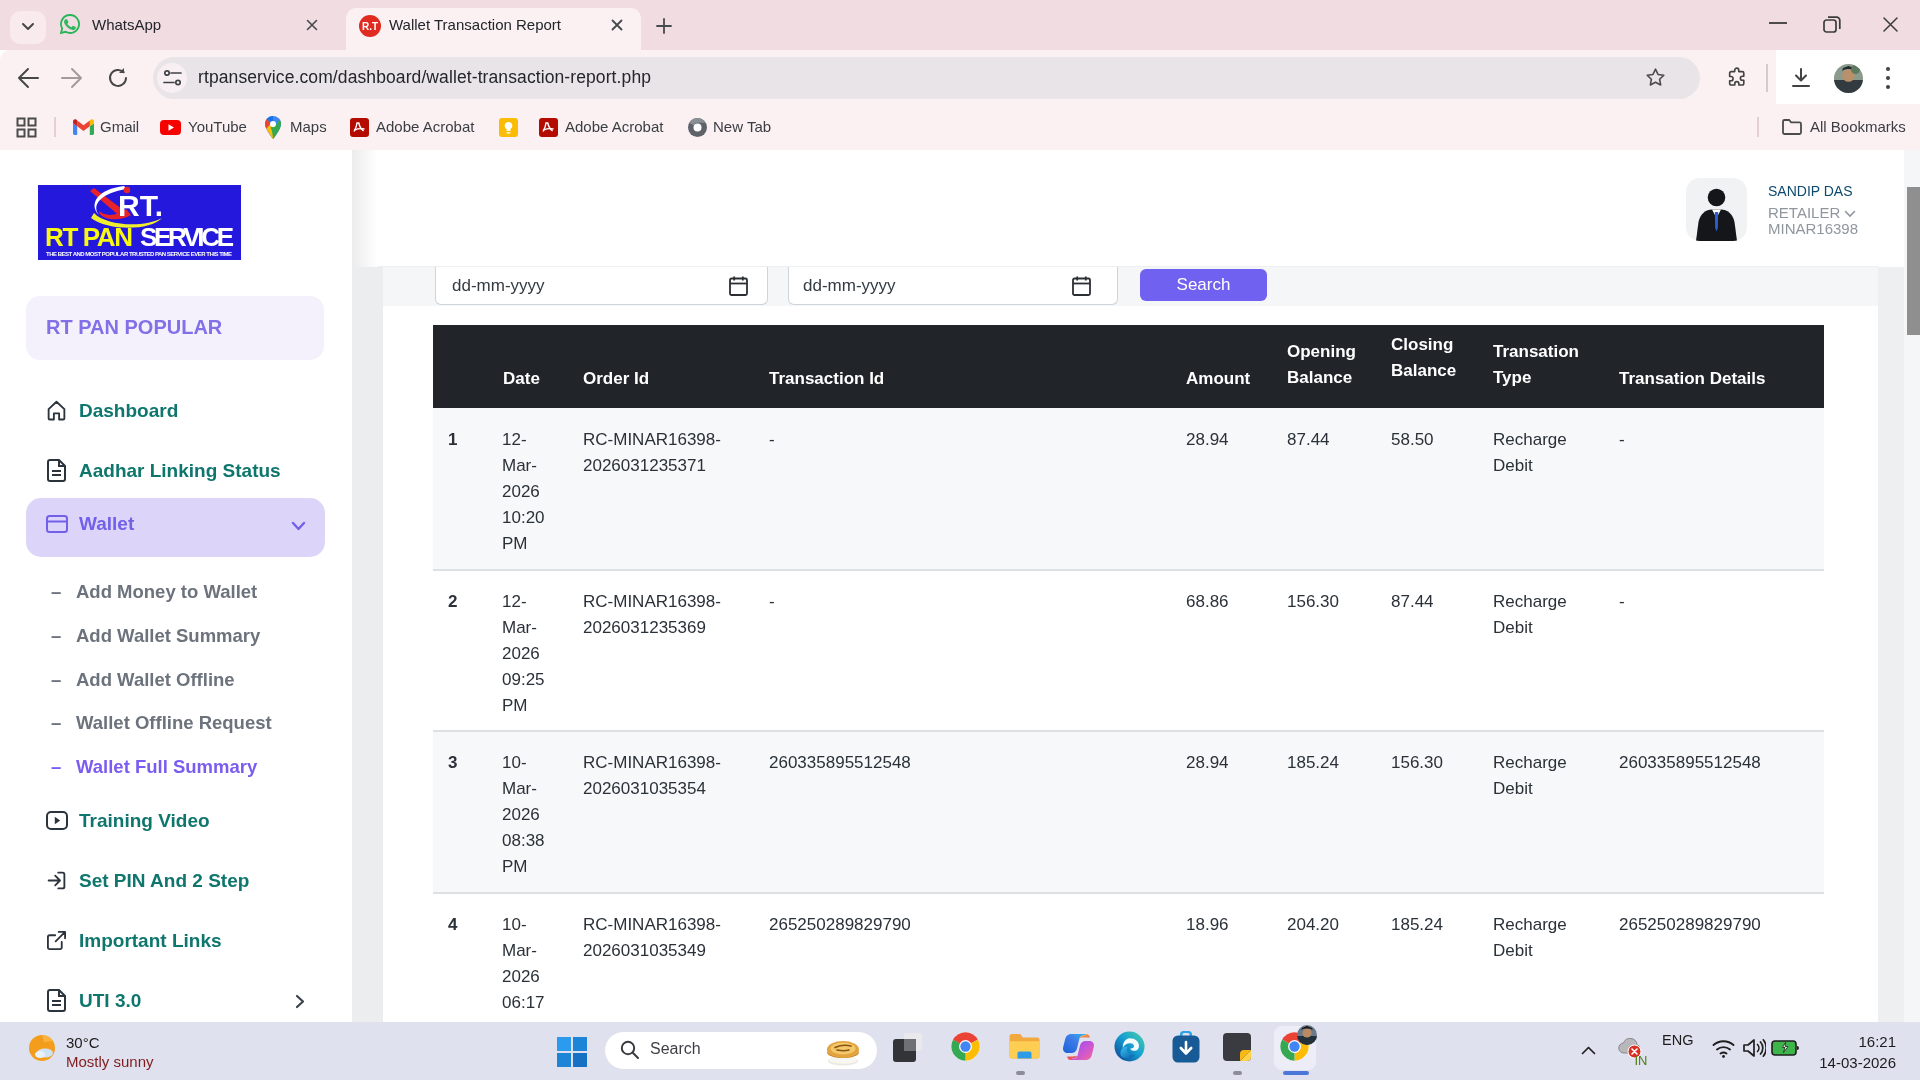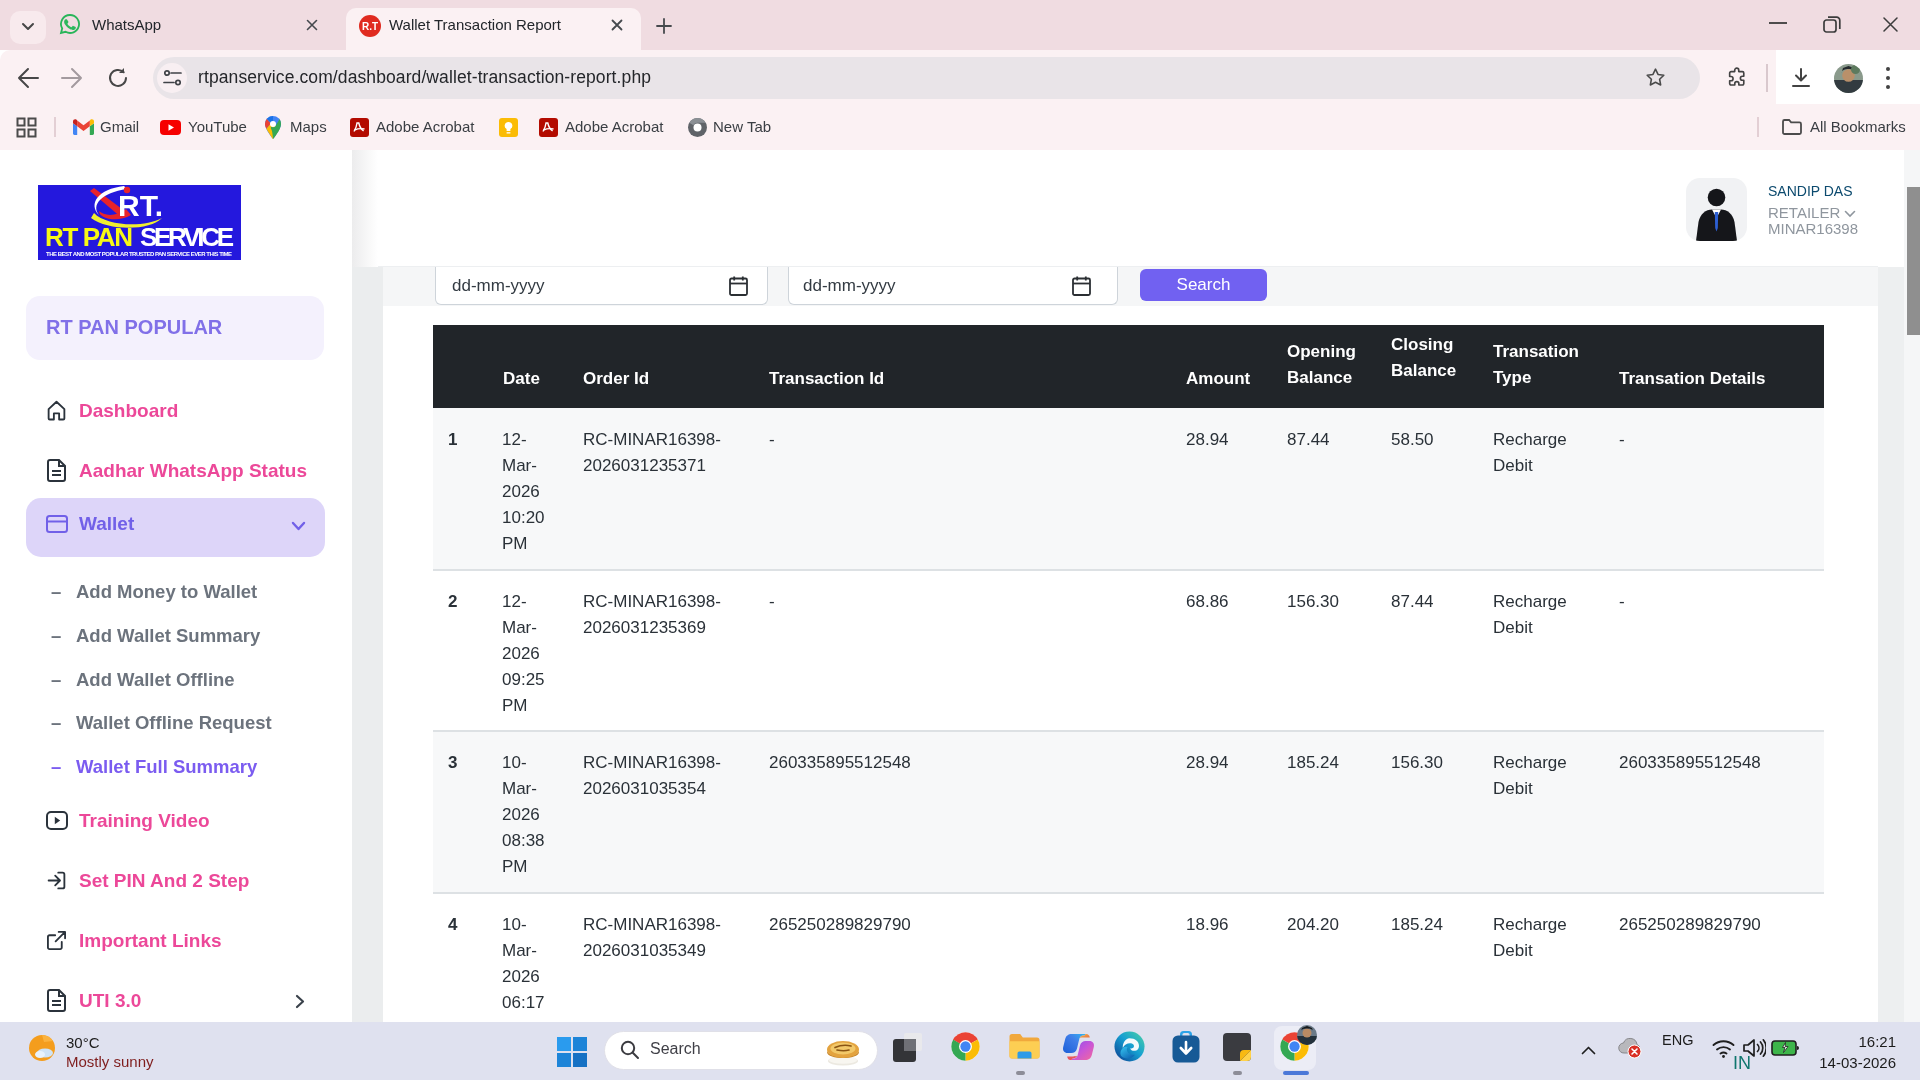--- a/index.html
+++ b/index.html
@@ -18,21 +18,21 @@
 .url { font-size:17.5px; color:#24262a; letter-spacing:.1px; }
 
 #page { left:0; top:150px; width:1920px; height:872px; background:#fff; }
 #gutL { left:352px; top:117px; width:31px; height:755px; background:#ebedee; }
 #gutR { left:1878px; top:117px; width:26px; height:755px; background:#edeff0; }
 #sbtrack { left:1904px; top:0; width:16px; height:872px; background:#f5f6f7; }
 #sbthumb { left:1907px; top:37px; width:13px; height:148px; background:#8f8f8f; }
 #header { left:352px; top:0; width:1526px; height:117px; background:#fff; border-bottom:1px solid #edeff1; }
 
 #sidebar { left:0; top:0; width:352px; height:640px; background:#fff; }
-.mitem { font-size:19px; font-weight:bold; color:#ec4899; }
+.mitem { font-size:19px; font-weight:bold; color:#0f766e; }
 .msub { font-size:18.5px; font-weight:bold; color:#6c737d; }
 
 .cell { font-size:17px; color:#2a3138; line-height:26px; }
 
 #taskbar { left:0; top:1022px; width:1920px; height:58px; background:#dfe1ef; }
 </style>
 </head>
 <body>
 <div id="tabstrip" class="abs">
   <div id="tabsearch" class="abs"></div>
@@ -230,21 +230,21 @@
     <svg class="abs" style="left:46px;top:250px" width="21" height="21" viewBox="0 0 24 24">
         <path d="M3 10.5L12 2l9 8.5V21a1.3 1.3 0 0 1-1.3 1.3H15v-7h-6v7H4.3A1.3 1.3 0 0 1 3 21z" fill="none" stroke="#2b333c" stroke-width="2.1" stroke-linejoin="round"></path>
       </svg>
     <div class="abs mitem" style="left:79px;top:250px">Dashboard</div>
 
     <svg class="abs" style="left:47px;top:309px" width="19" height="23" viewBox="0 0 19 23">
         <path d="M1 3a2 2 0 0 1 2-2h9l6 6v13a2 2 0 0 1-2 2H3a2 2 0 0 1-2-2z" fill="none" stroke="#2b333c" stroke-width="2"></path>
         <path d="M12 1v6h6" fill="none" stroke="#2b333c" stroke-width="2"></path>
         <path d="M5 12h9M5 16h9" stroke="#2b333c" stroke-width="2"></path>
       </svg>
-    <div class="abs mitem" style="left:79px;top:310px">Aadhar WhatsApp Status</div>
+    <div class="abs mitem" style="left:79px;top:310px">Aadhar Linking Status</div>
 
     <div class="abs" style="left:26px;top:348px;width:299px;height:59px;border-radius:15px;background:#ddd5f9"></div>
     <svg class="abs" style="left:46px;top:365px" width="22" height="18" viewBox="0 0 22 18">
         <rect x="1" y="1" width="20" height="16" rx="2.5" fill="none" stroke="#7160e8" stroke-width="2"></rect>
         <path d="M1 6.5h20" stroke="#7160e8" stroke-width="2"></path>
       </svg>
     <div class="abs mitem" style="left:79px;top:363px;color:#7160e8">Wallet</div>
     <svg class="abs" style="left:291px;top:371px" width="15" height="10" viewBox="0 0 15 10">
         <path d="M2 2l5.5 6L13 2" fill="none" stroke="#7160e8" stroke-width="2.4" stroke-linecap="round" stroke-linejoin="round"></path>
       </svg>
@@ -525,21 +525,21 @@
 
   <svg class="abs" style="left:1581px;top:24px" width="15" height="9" viewBox="0 0 15 9">
       <path d="M1.5 7.5L7.5 1.5l6 6" fill="none" stroke="#1f1f1f" stroke-width="1.7" stroke-linecap="round" stroke-linejoin="round"></path>
     </svg>
   <svg class="abs" style="left:1617px;top:15px" width="26" height="22" viewBox="0 0 26 22">
       <path d="M7 16a5 5 0 0 1-.5-10A7 7 0 0 1 20 7.5 4.5 4.5 0 0 1 19.5 16z" fill="#b8b8bc" stroke="#88888c" stroke-width="1"></path>
       <circle cx="17.5" cy="14.5" r="6.5" fill="#d93025" stroke="#fff" stroke-width="1"></circle>
       <path d="M15 12l5 5M20 12l-5 5" stroke="#fff" stroke-width="1.6" stroke-linecap="round"></path>
     </svg>
   <div class="abs" style="left:1662px;top:10px;width:30px;text-align:right;font-size:14.5px;color:#1c1c1c">ENG</div>
-  <div class="abs" style="left:1727px;top:31px;width:30px;text-align:center;font-size:18px;color:#0f766e">IN</div>
+  <div class="abs" style="left:1626px;top:31px;width:30px;text-align:center;font-size:13px;color:#4d7c0f">IN</div>
   <svg class="abs" style="left:1712px;top:17px" width="23" height="19" viewBox="0 0 23 19">
       <path d="M1.5 6A15 15 0 0 1 21.5 6" fill="none" stroke="#1f1f1f" stroke-width="1.9" stroke-linecap="round"></path>
       <path d="M5 10.5a10 10 0 0 1 13 0" fill="none" stroke="#1f1f1f" stroke-width="1.9" stroke-linecap="round"></path>
       <path d="M8.5 14.5a5.5 5.5 0 0 1 6 0" fill="none" stroke="#1f1f1f" stroke-width="1.9" stroke-linecap="round"></path>
       <circle cx="11.5" cy="17.5" r="1.4" fill="#1f1f1f"></circle>
     </svg>
   <svg class="abs" style="left:1743px;top:16px" width="23" height="20" viewBox="0 0 23 20">
       <path d="M1 7h4l6-5v16l-6-5H1z" fill="none" stroke="#1f1f1f" stroke-width="1.7" stroke-linejoin="round"></path>
       <path d="M14.5 6.5a5 5 0 0 1 0 7M17.5 4a9 9 0 0 1 0 12M20.3 1.8a13 13 0 0 1 0 16.4" fill="none" stroke="#1f1f1f" stroke-width="1.7" stroke-linecap="round"></path>
     </svg>

